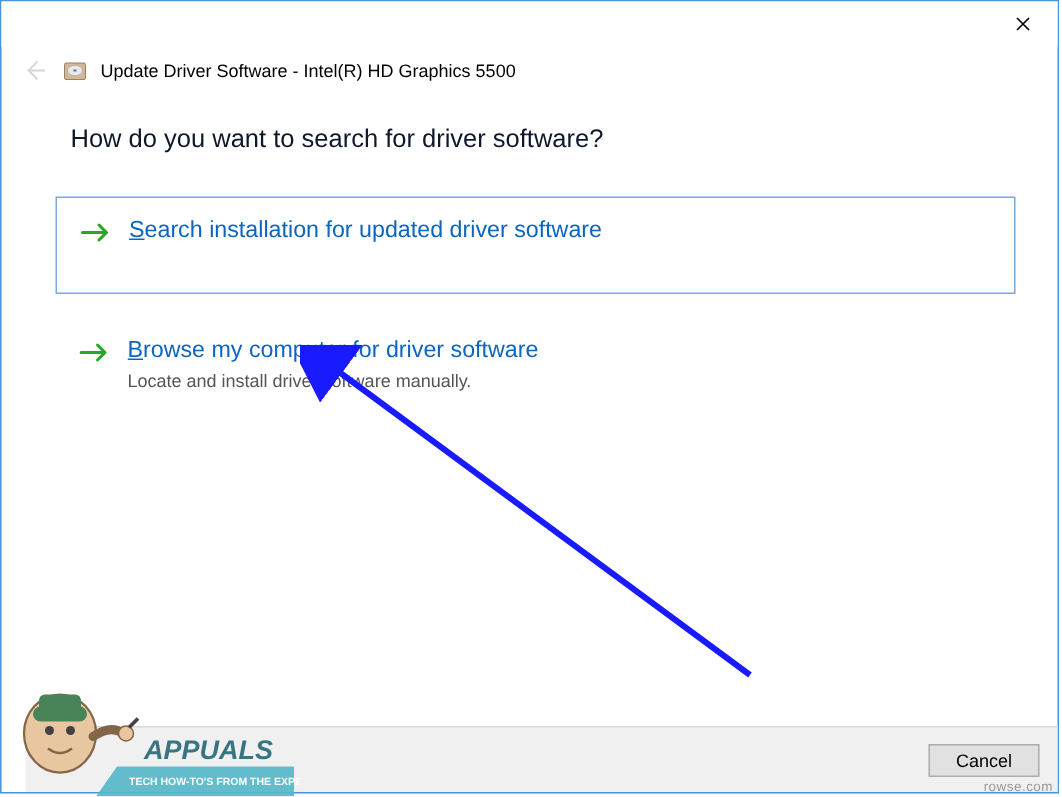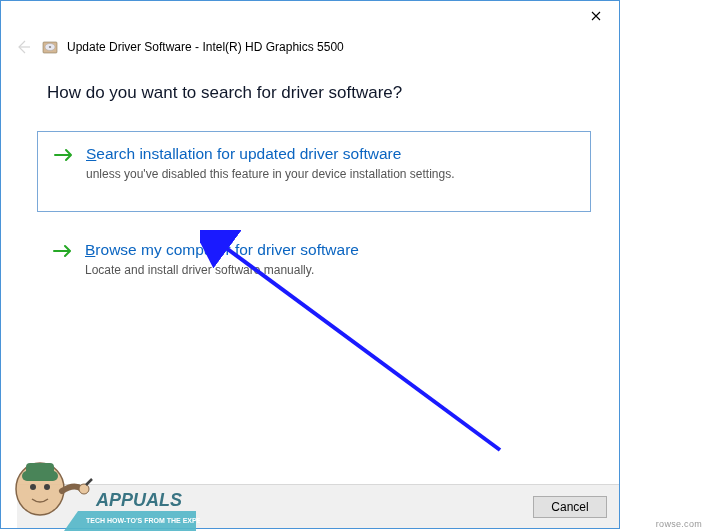--- a/index.html
+++ b/index.html
@@ -1,17 +1,17 @@
 <!DOCTYPE html>
 <html><head>
   <meta charset="utf-8">
   <style>
     * { box-sizing: border-box; margin: 0; padding: 0; font-family: "Segoe UI", Arial, sans-serif; }
     body { width: 708px; height: 531px; background: #fff; position: relative; overflow: hidden; }
-    .window { width: 620px; height: 529px; border: 1px solid #4a94d8; position: relative; background: #fff; }
+    .window { width: 706px; height: 529px; border: 1px solid #4a94d8; position: relative; background: #fff; }
     .titlebar { height: 30px; background: #fff; position: relative; border-bottom: 0; }
     .close-btn { position: absolute; right: 0; top: 0; width: 46px; height: 30px; display: flex; align-items: center; justify-content: center; cursor: pointer; }
     .close-btn svg { width: 10px; height: 10px; }
     .header-row { display: flex; align-items: center; padding: 6px 12px 8px 12px; gap: 8px; }
     .back-arrow { width: 20px; height: 20px; display: flex; align-items: center; justify-content: center; opacity: 0.35; }
     .back-arrow svg { width: 16px; height: 16px; }
     .disk-icon { width: 18px; height: 18px; display: inline-flex; align-items: center; justify-content: center; }
     .header-title { font-size: 12px; color: #000; }
     .content { padding: 18px 28px 0 28px; }
     .question { font-size: 17px; color: #0f172a; font-weight: 400; margin-bottom: 28px; margin-left: 18px; }
@@ -68,21 +68,20 @@
     <div class="option selected">
       <div class="option-row">
         <span class="arrow-icon">
           <svg viewBox="0 0 20 14">
               <path d="M1 7 L16 7 M12 2 L17 7 L12 12" stroke="#26a826" stroke-width="2" fill="none" stroke-linecap="round" stroke-linejoin="round"></path>
             </svg>
         </span>
         <div class="option-text">
           <div class="option-title"><span class="ul">S</span><span>earch installation for updated driver software</span></div>
           <div class="option-desc">
-            <span class="line">unless you've disabled this feature in your device installation settings.</span>
           </div>
         </div>
       </div>
     </div>
 
     <div class="option compact">
       <div class="option-row">
         <span class="arrow-icon">
           <svg viewBox="0 0 20 14">
               <path d="M1 7 L16 7 M12 2 L17 7 L12 12" stroke="#26a826" stroke-width="2" fill="none" stroke-linecap="round" stroke-linejoin="round"></path>

